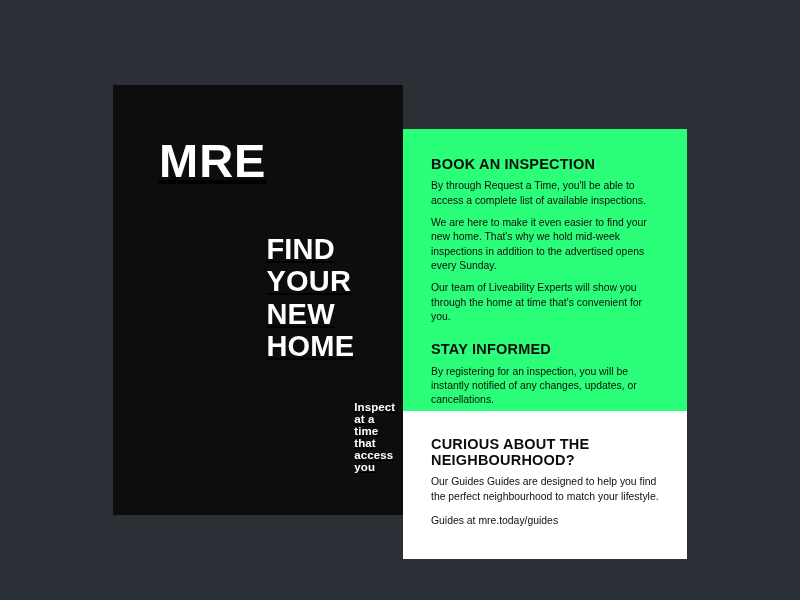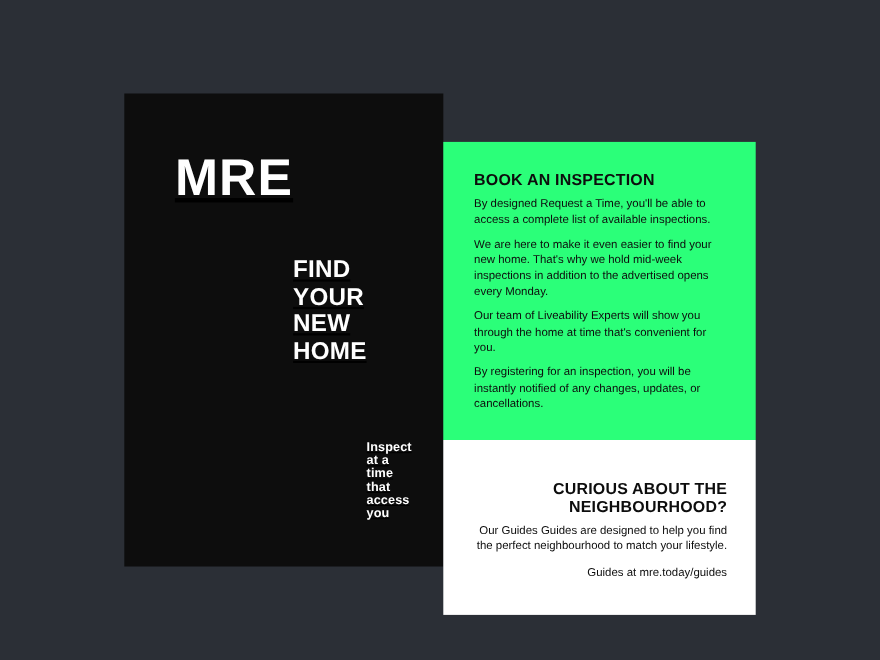--- a/index.html
+++ b/index.html
@@ -35,21 +35,21 @@
   .brand {
     color: #ffffff;
     font-size: 47px;
     font-weight: bold;
     letter-spacing: 1px;
     line-height: 1;
     margin-top: 12px;
   }
   .headline {
     color: #ffffff;
-    font-size: 22px;
+    font-size: 29px;
     font-weight: bold;
     line-height: 1.12;
     letter-spacing: 0.2px;
     margin-top: 108px;
   }
   .subline {
     color: #ffffff;
     font-size: 11.5px;
     font-weight: bold;
     letter-spacing: 0.1px;
@@ -70,23 +70,22 @@
   }
   .green-panel {
     background: #2bff79;
     box-sizing: border-box;
     padding: 27px 26px 24px 28px;
     height: 282px;
   }
   .white-panel {
     background: #ffffff;
     box-sizing: border-box;
-    padding: 37px 26px 20px 28px;
+    padding: 25px 26px 20px 28px;
     flex: 1;
-    text-align: right;
   }
 
   .sec-title {
     color: #0d0d0d;
     font-size: 14.5px;
     font-weight: bold;
     letter-spacing: 0.2px;
     line-height: 1.12;
     margin: 0 0 7px 0;
   }
@@ -120,25 +119,26 @@
       <div>FIND YOUR</div>
       <div>NEW HOME</div>
     </div>
     <div class="subline">Inspect at a time that access you</div>
   </div>
 
   <div class="right-col">
 
     <div class="green-panel">
       <div class="sec-title">BOOK AN INSPECTION</div>
-      <p class="body-text"><span>By designed </span><b>Request a Time</b><span>, you'll be able to access a complete list of available inspections.</span></p>
-      <p class="body-text">We are here to make it even easier to find your new home. That's why we hold mid-week inspections in addition to the advertised opens every Monday.</p>
+      <p class="body-text"><span>By through </span><b>Request a Time</b><span>, you'll be able to access a complete list of available inspections.</span></p>
+      <p class="body-text">We are here to make it even easier to find your new home. That's why we hold mid-week inspections in addition to the advertised opens every Sunday.</p>
 
       <p class="body-text">Our team of Liveability Experts will show you through the home at time that's convenient for you.</p>
 
+      <div class="sec-title second">STAY INFORMED</div>
       <p class="body-text">By registering for an inspection, you will be instantly notified of any changes, updates, or cancellations.</p>
     </div>
 
     <div class="white-panel">
       <div class="sec-title">
         <div>CURIOUS ABOUT THE</div>
         <div>NEIGHBOURHOOD?</div>
       </div>
       <p class="body-text">Our Guides Guides are designed to help you find the perfect neighbourhood to match your lifestyle.</p>
       <p class="explore"><span>Guides at </span><b>mre.today/guides</b></p>

